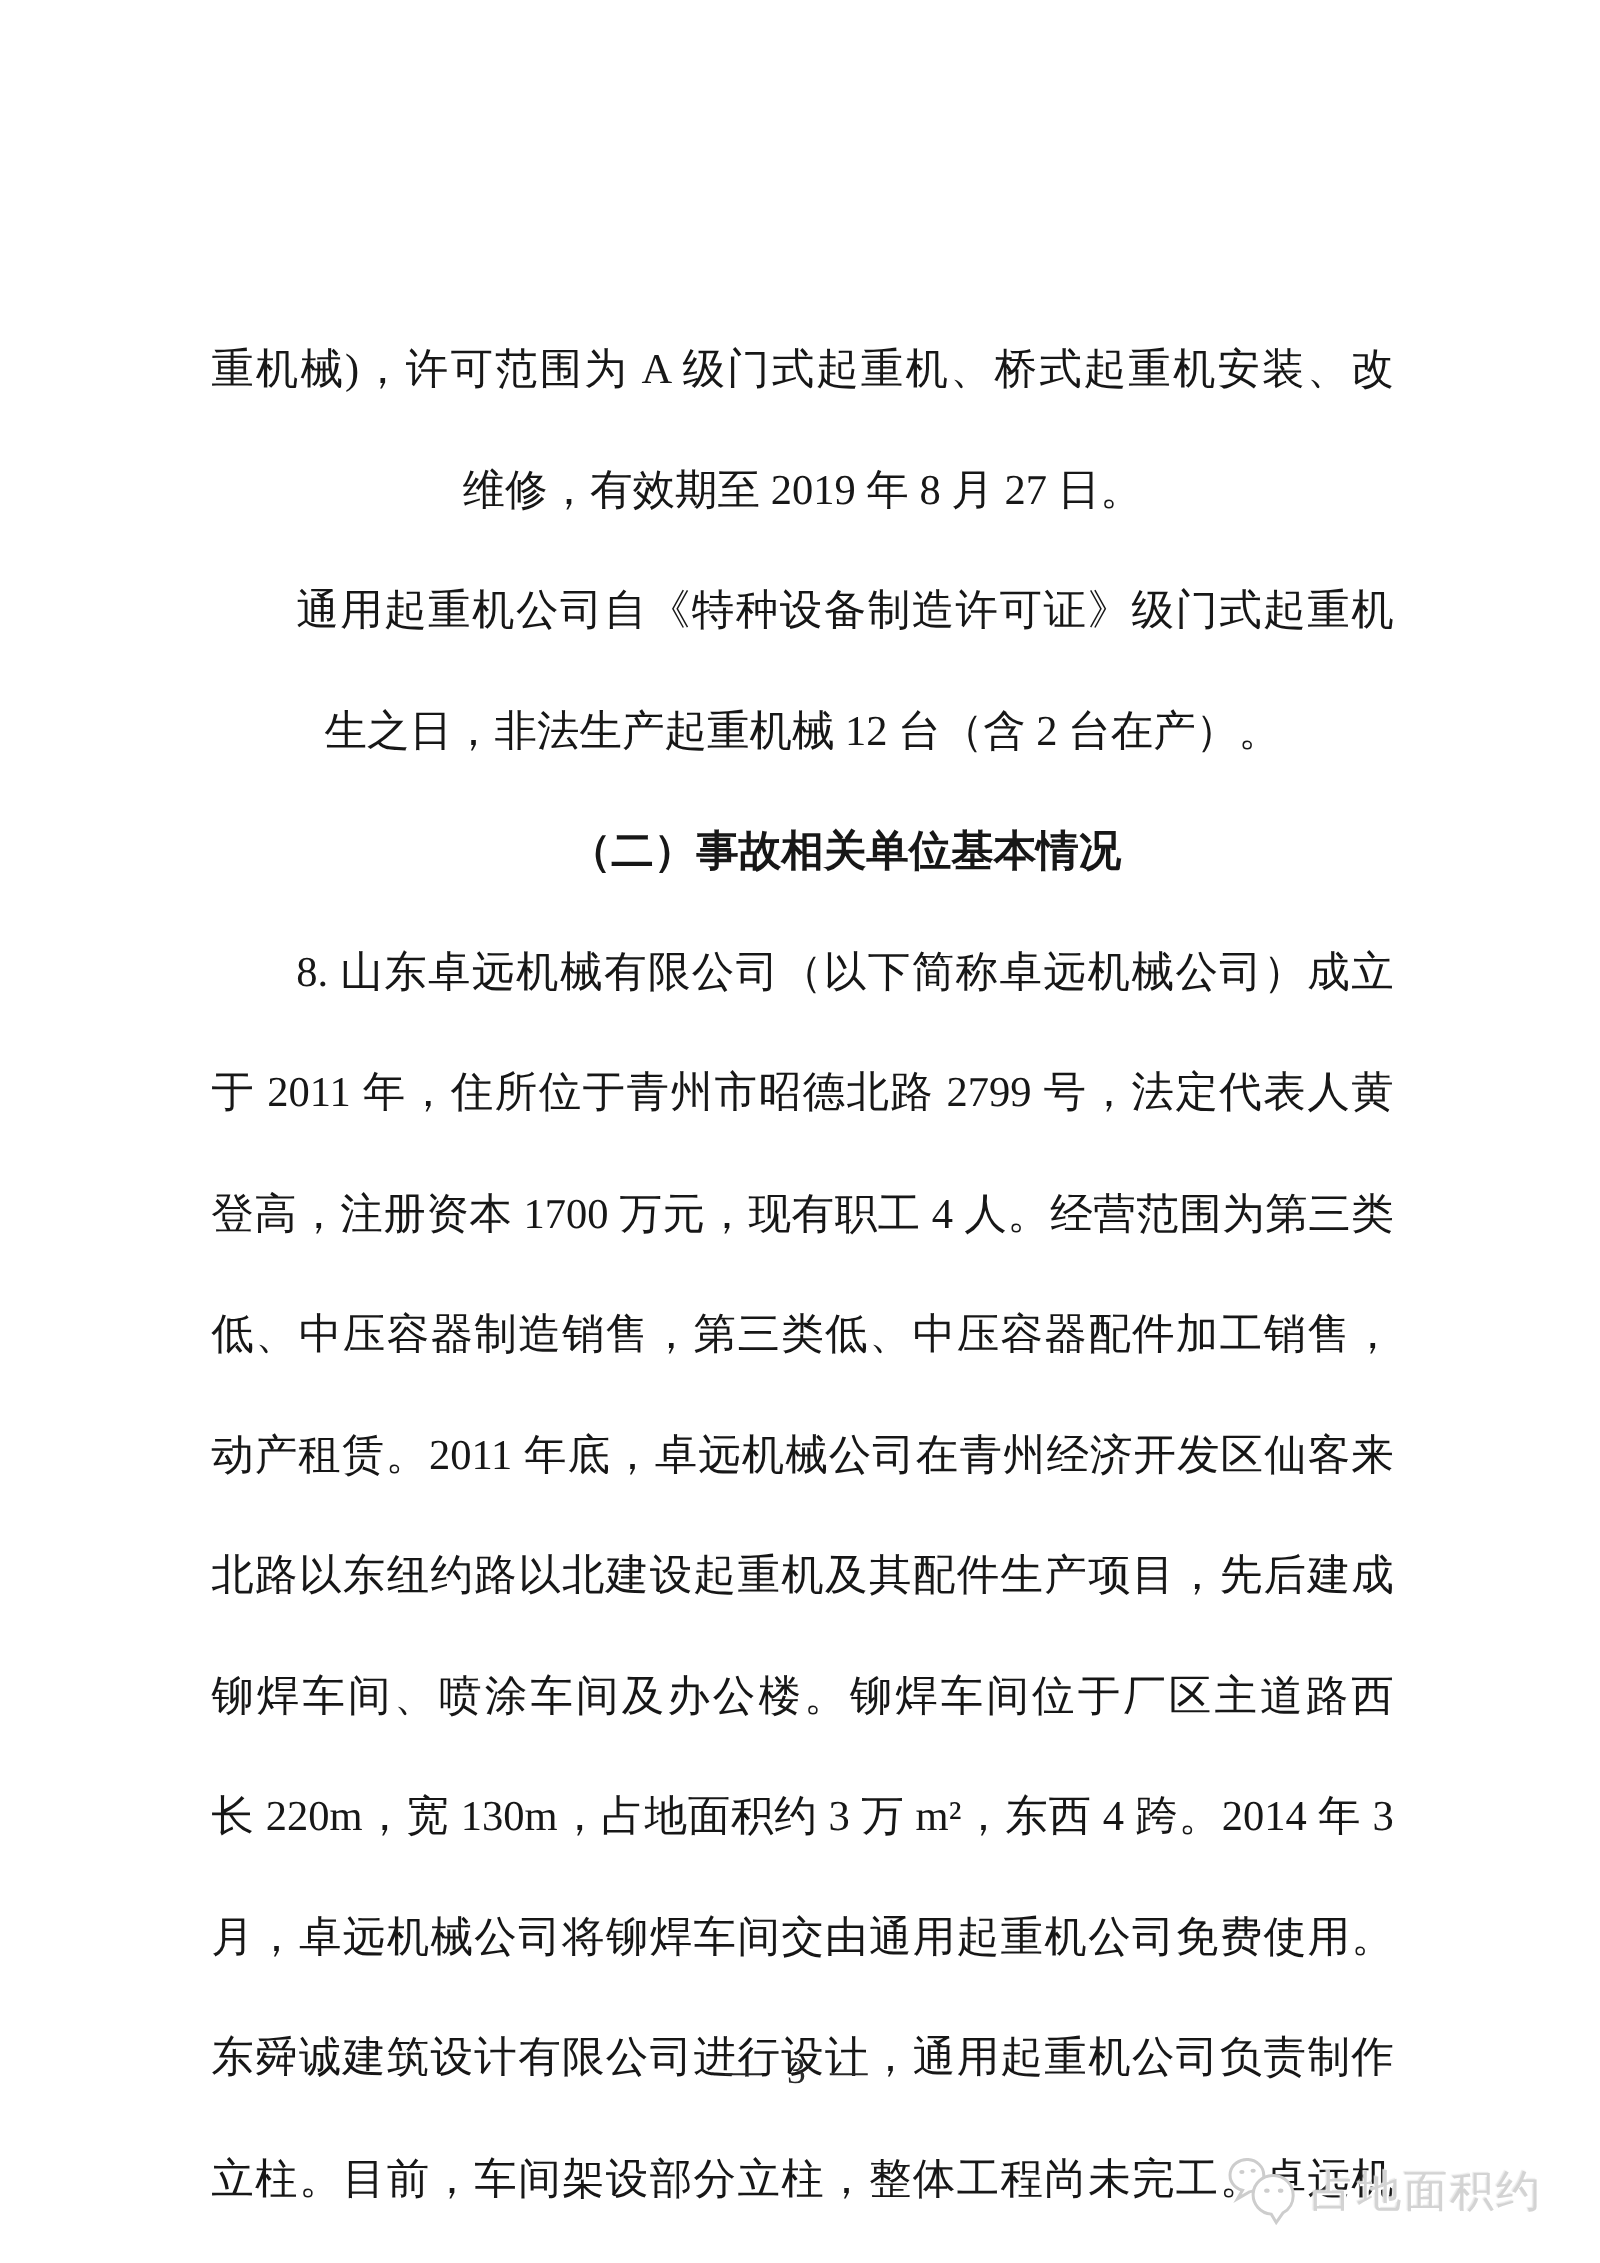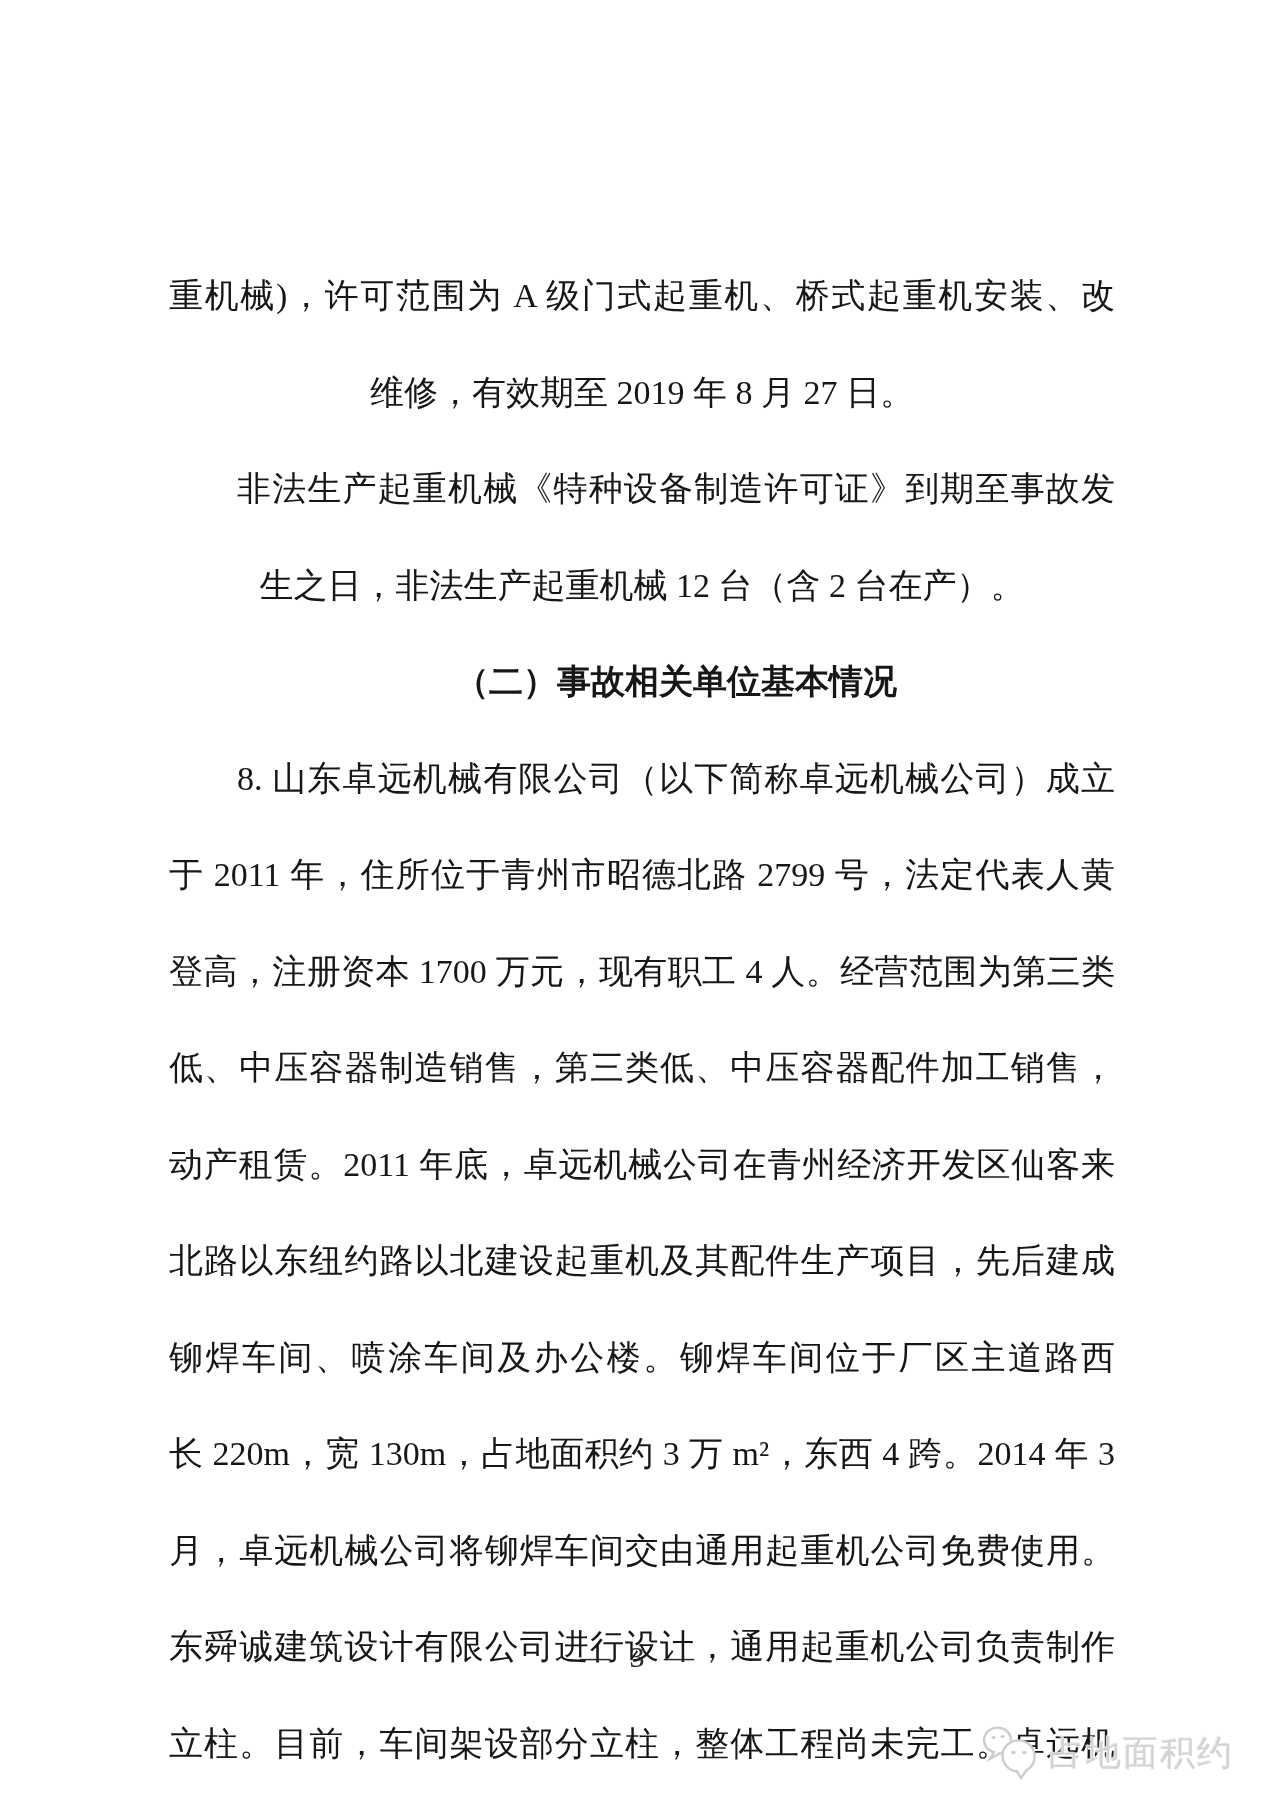--- a/index.html
+++ b/index.html
@@ -70,21 +70,21 @@
   }
 </style>
 </head>
 <body>
 
 <div class="page">
 
   <main class="body-text">
     <p class="line j">重机械)，许可范围为 A 级门式起重机、桥式起重机安装、改造、</p>
     <p class="line">维修，有效期至 2019 年 8 月 27 日。</p>
-    <p class="line ind j">非法生产起重机械《特种设备制造许可证》到期至事故发</p>
+    <p class="line ind j">通用起重机公司自《特种设备制造许可证》级门式起重机</p>
     <p class="line">生之日，非法生产起重机械 12 台（含 2 台在产）。</p>
     <p class="line ind bold">（二）事故相关单位基本情况</p>
     <p class="line ind j">8. 山东卓远机械有限公司（以下简称卓远机械公司）成立</p>
     <p class="line j">于 2011 年，住所位于青州市昭德北路 2799 号，法定代表人黄</p>
     <p class="line j">登高，注册资本 1700 万元，现有职工 4 人。经营范围为第三类</p>
     <p class="line j">低、中压容器制造销售，第三类低、中压容器配件加工销售，不</p>
     <p class="line j">动产租赁。2011 年底，卓远机械公司在青州经济开发区仙客来</p>
     <p class="line j">北路以东纽约路以北建设起重机及其配件生产项目，先后建成</p>
     <p class="line j">铆焊车间、喷涂车间及办公楼。铆焊车间位于厂区主道路西侧，</p>
     <p class="line j">长 220m，宽 130m，占地面积约 3 万 m²，东西 4 跨。2014 年 3</p>

